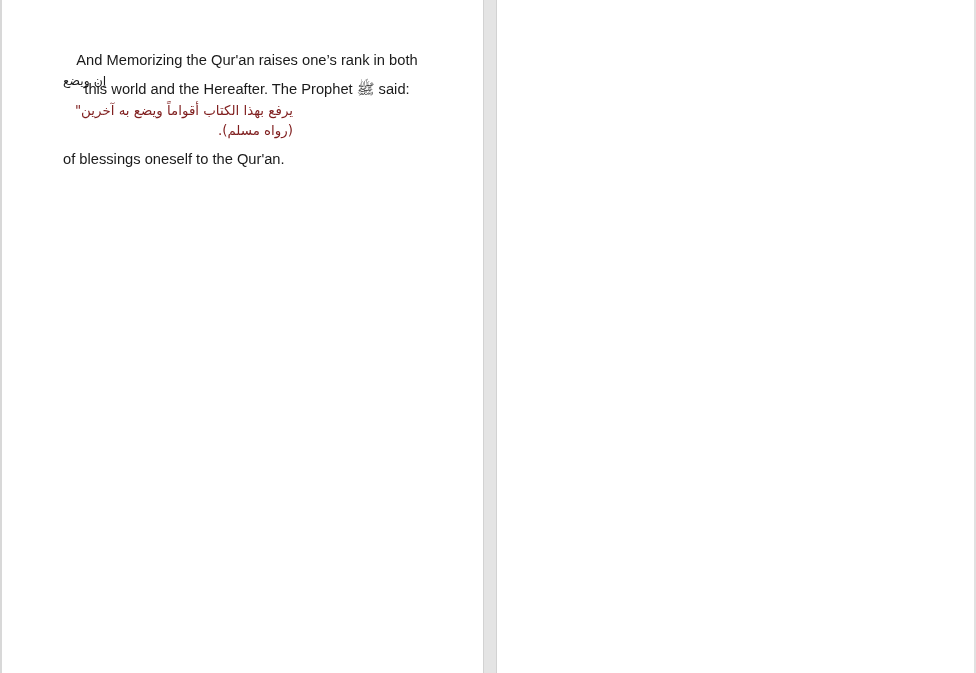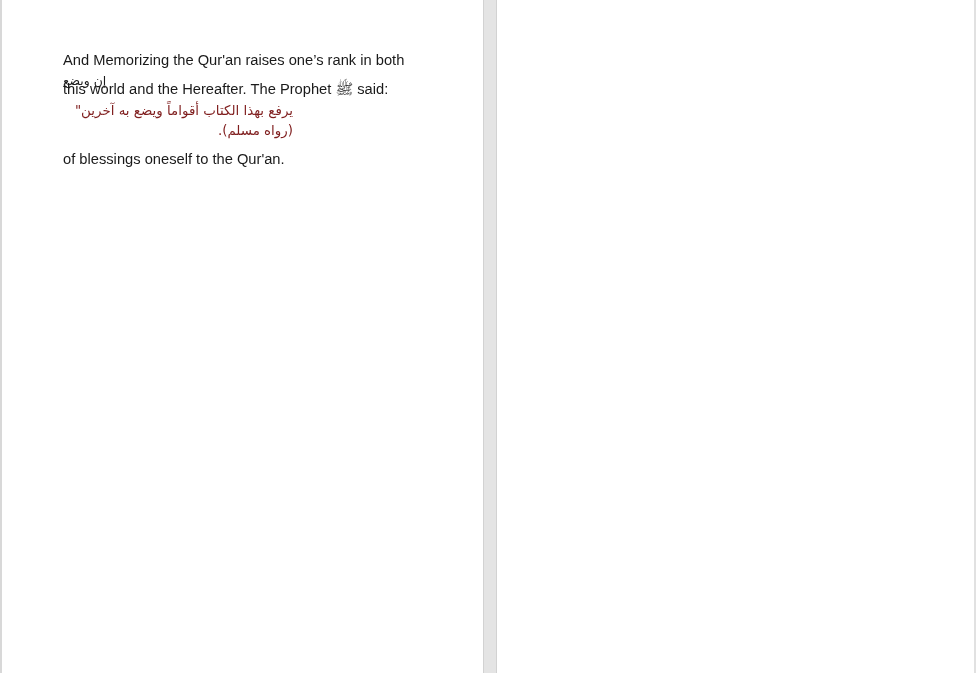--- a/index.html
+++ b/index.html
@@ -61,20 +61,21 @@
   }
   
   .left-col {
     position: absolute;
     left: 61px;
     top: 50px;
     width: 368px;
   }
   .overlap-wrap {
     position: relative;
+    text-align: center;
   }
   .overlay-arabic {
     position: absolute;
     left: 0px;
     top: 1px;
     font-family: "DejaVu Sans", sans-serif;
     direction: rtl;
     font-size: 12.4px;
     line-height: 19px;
     color: #1a1a1a;

